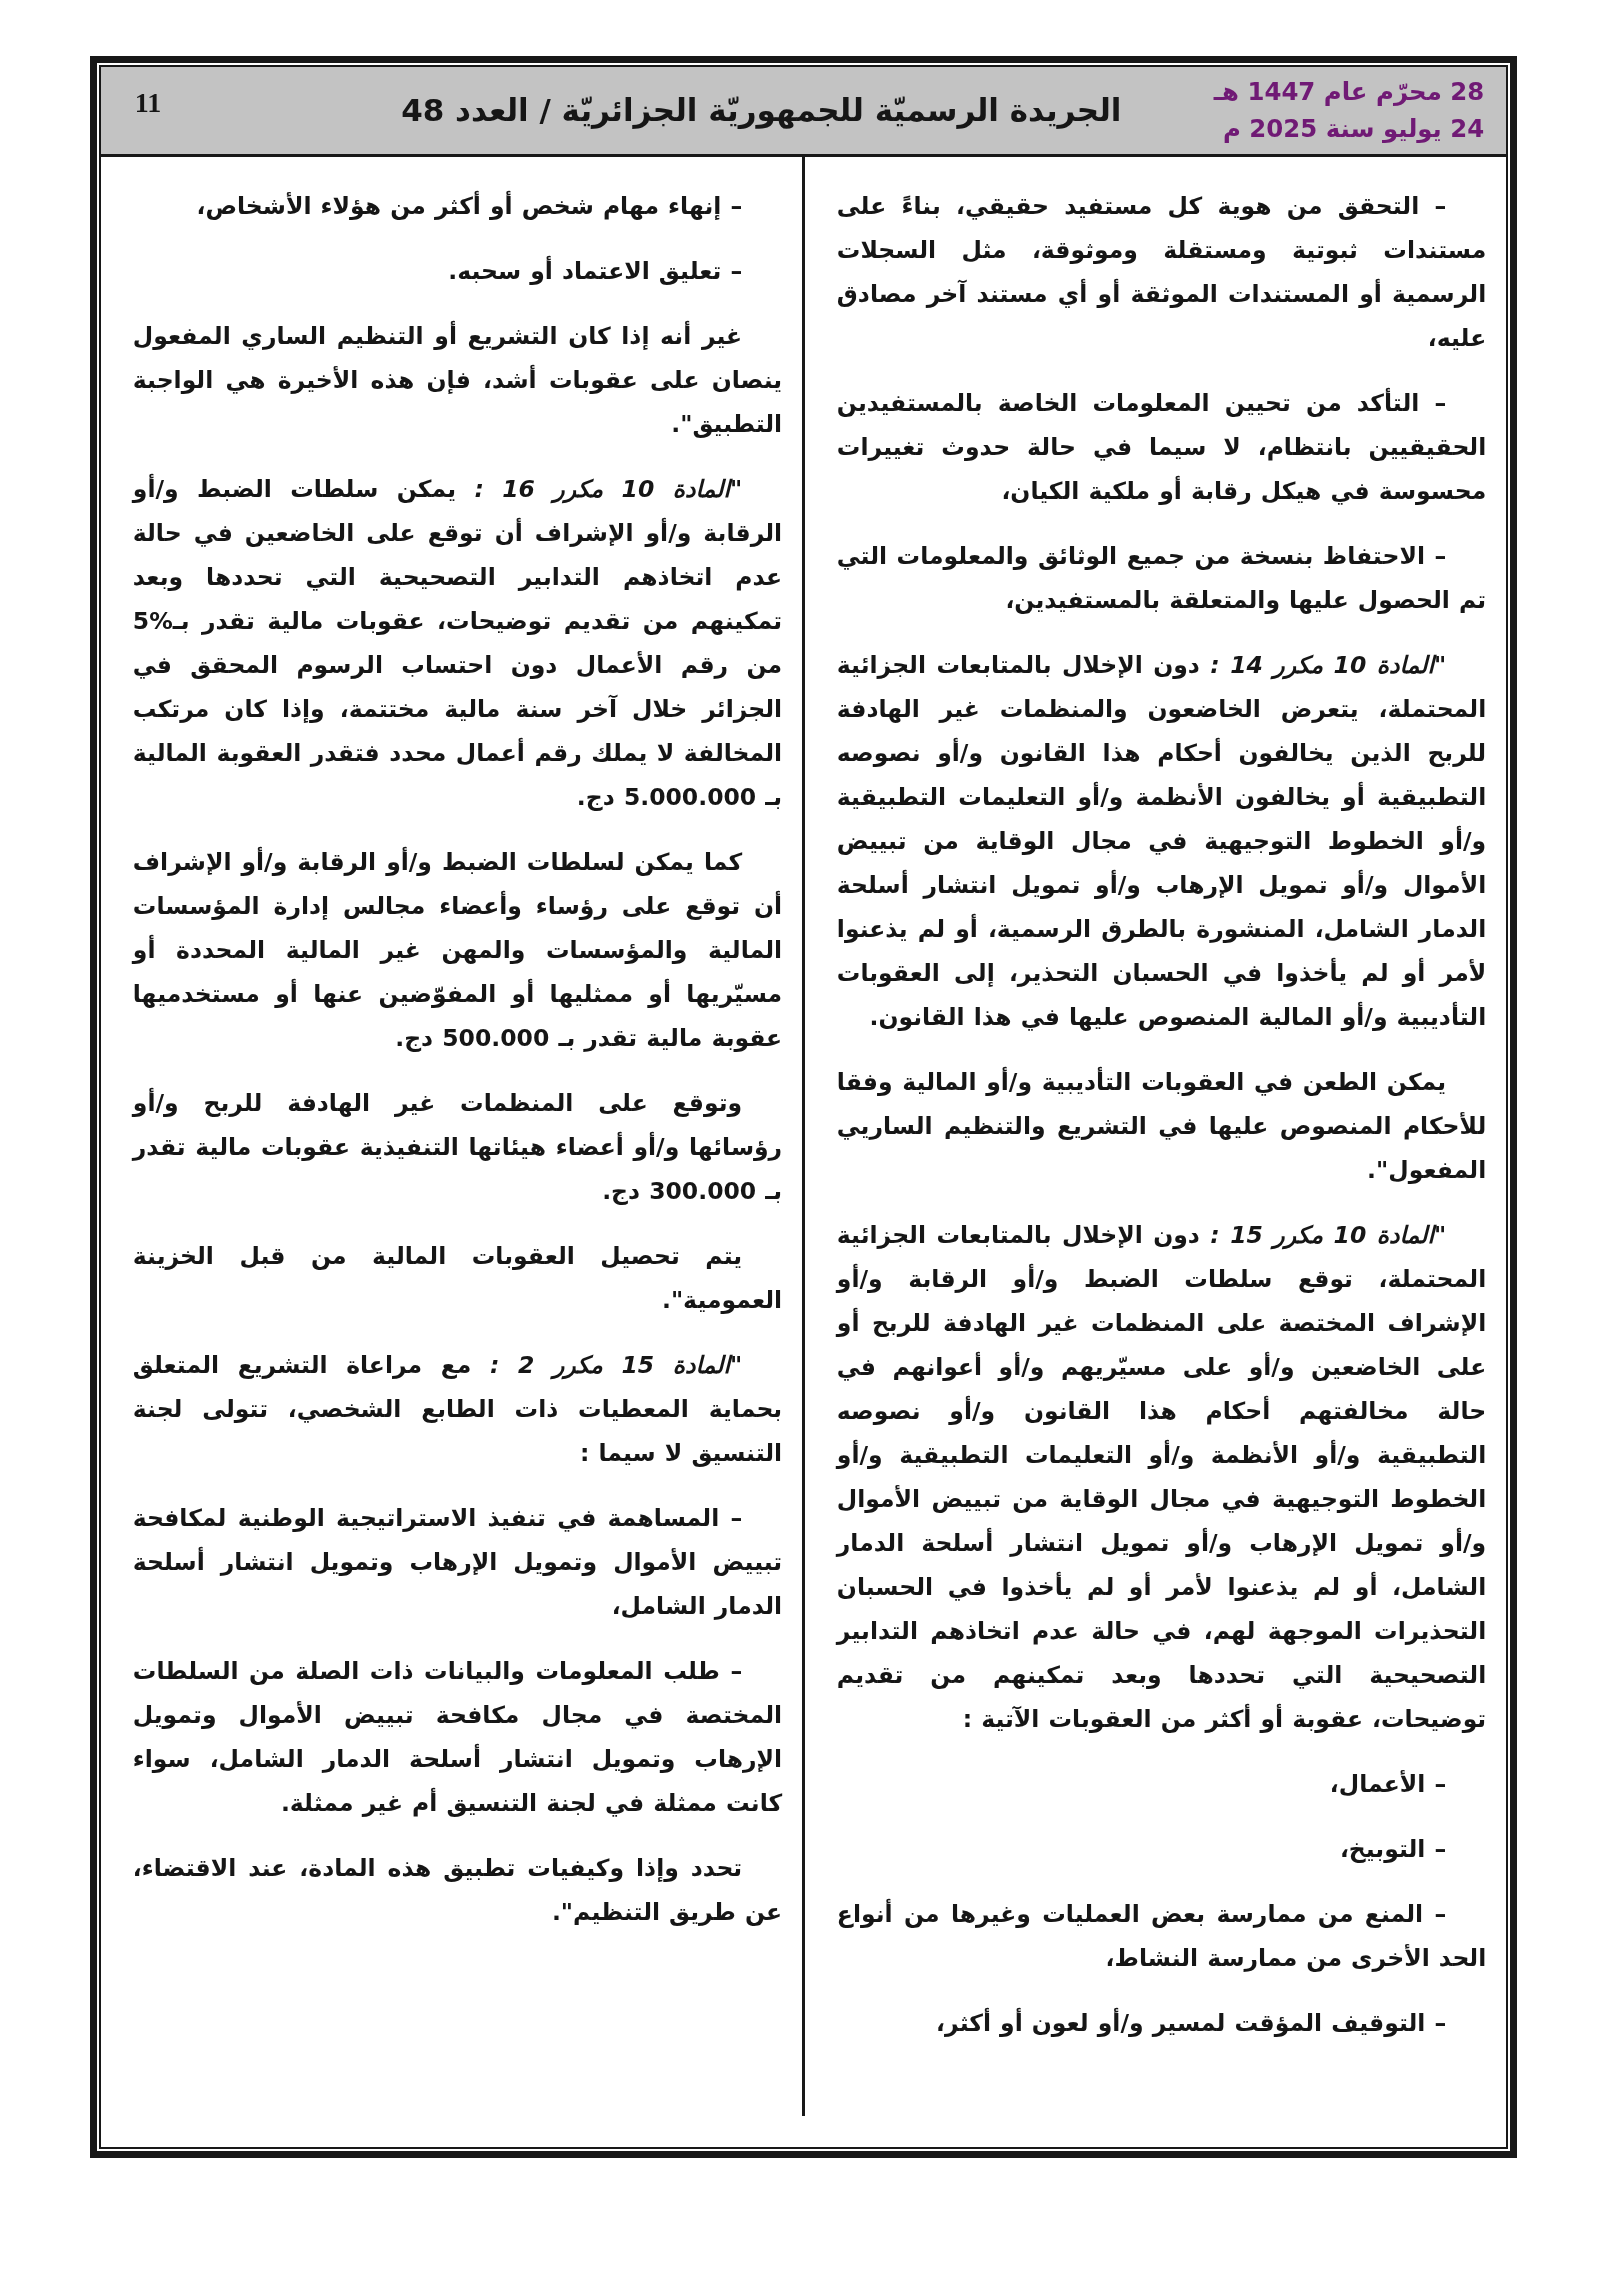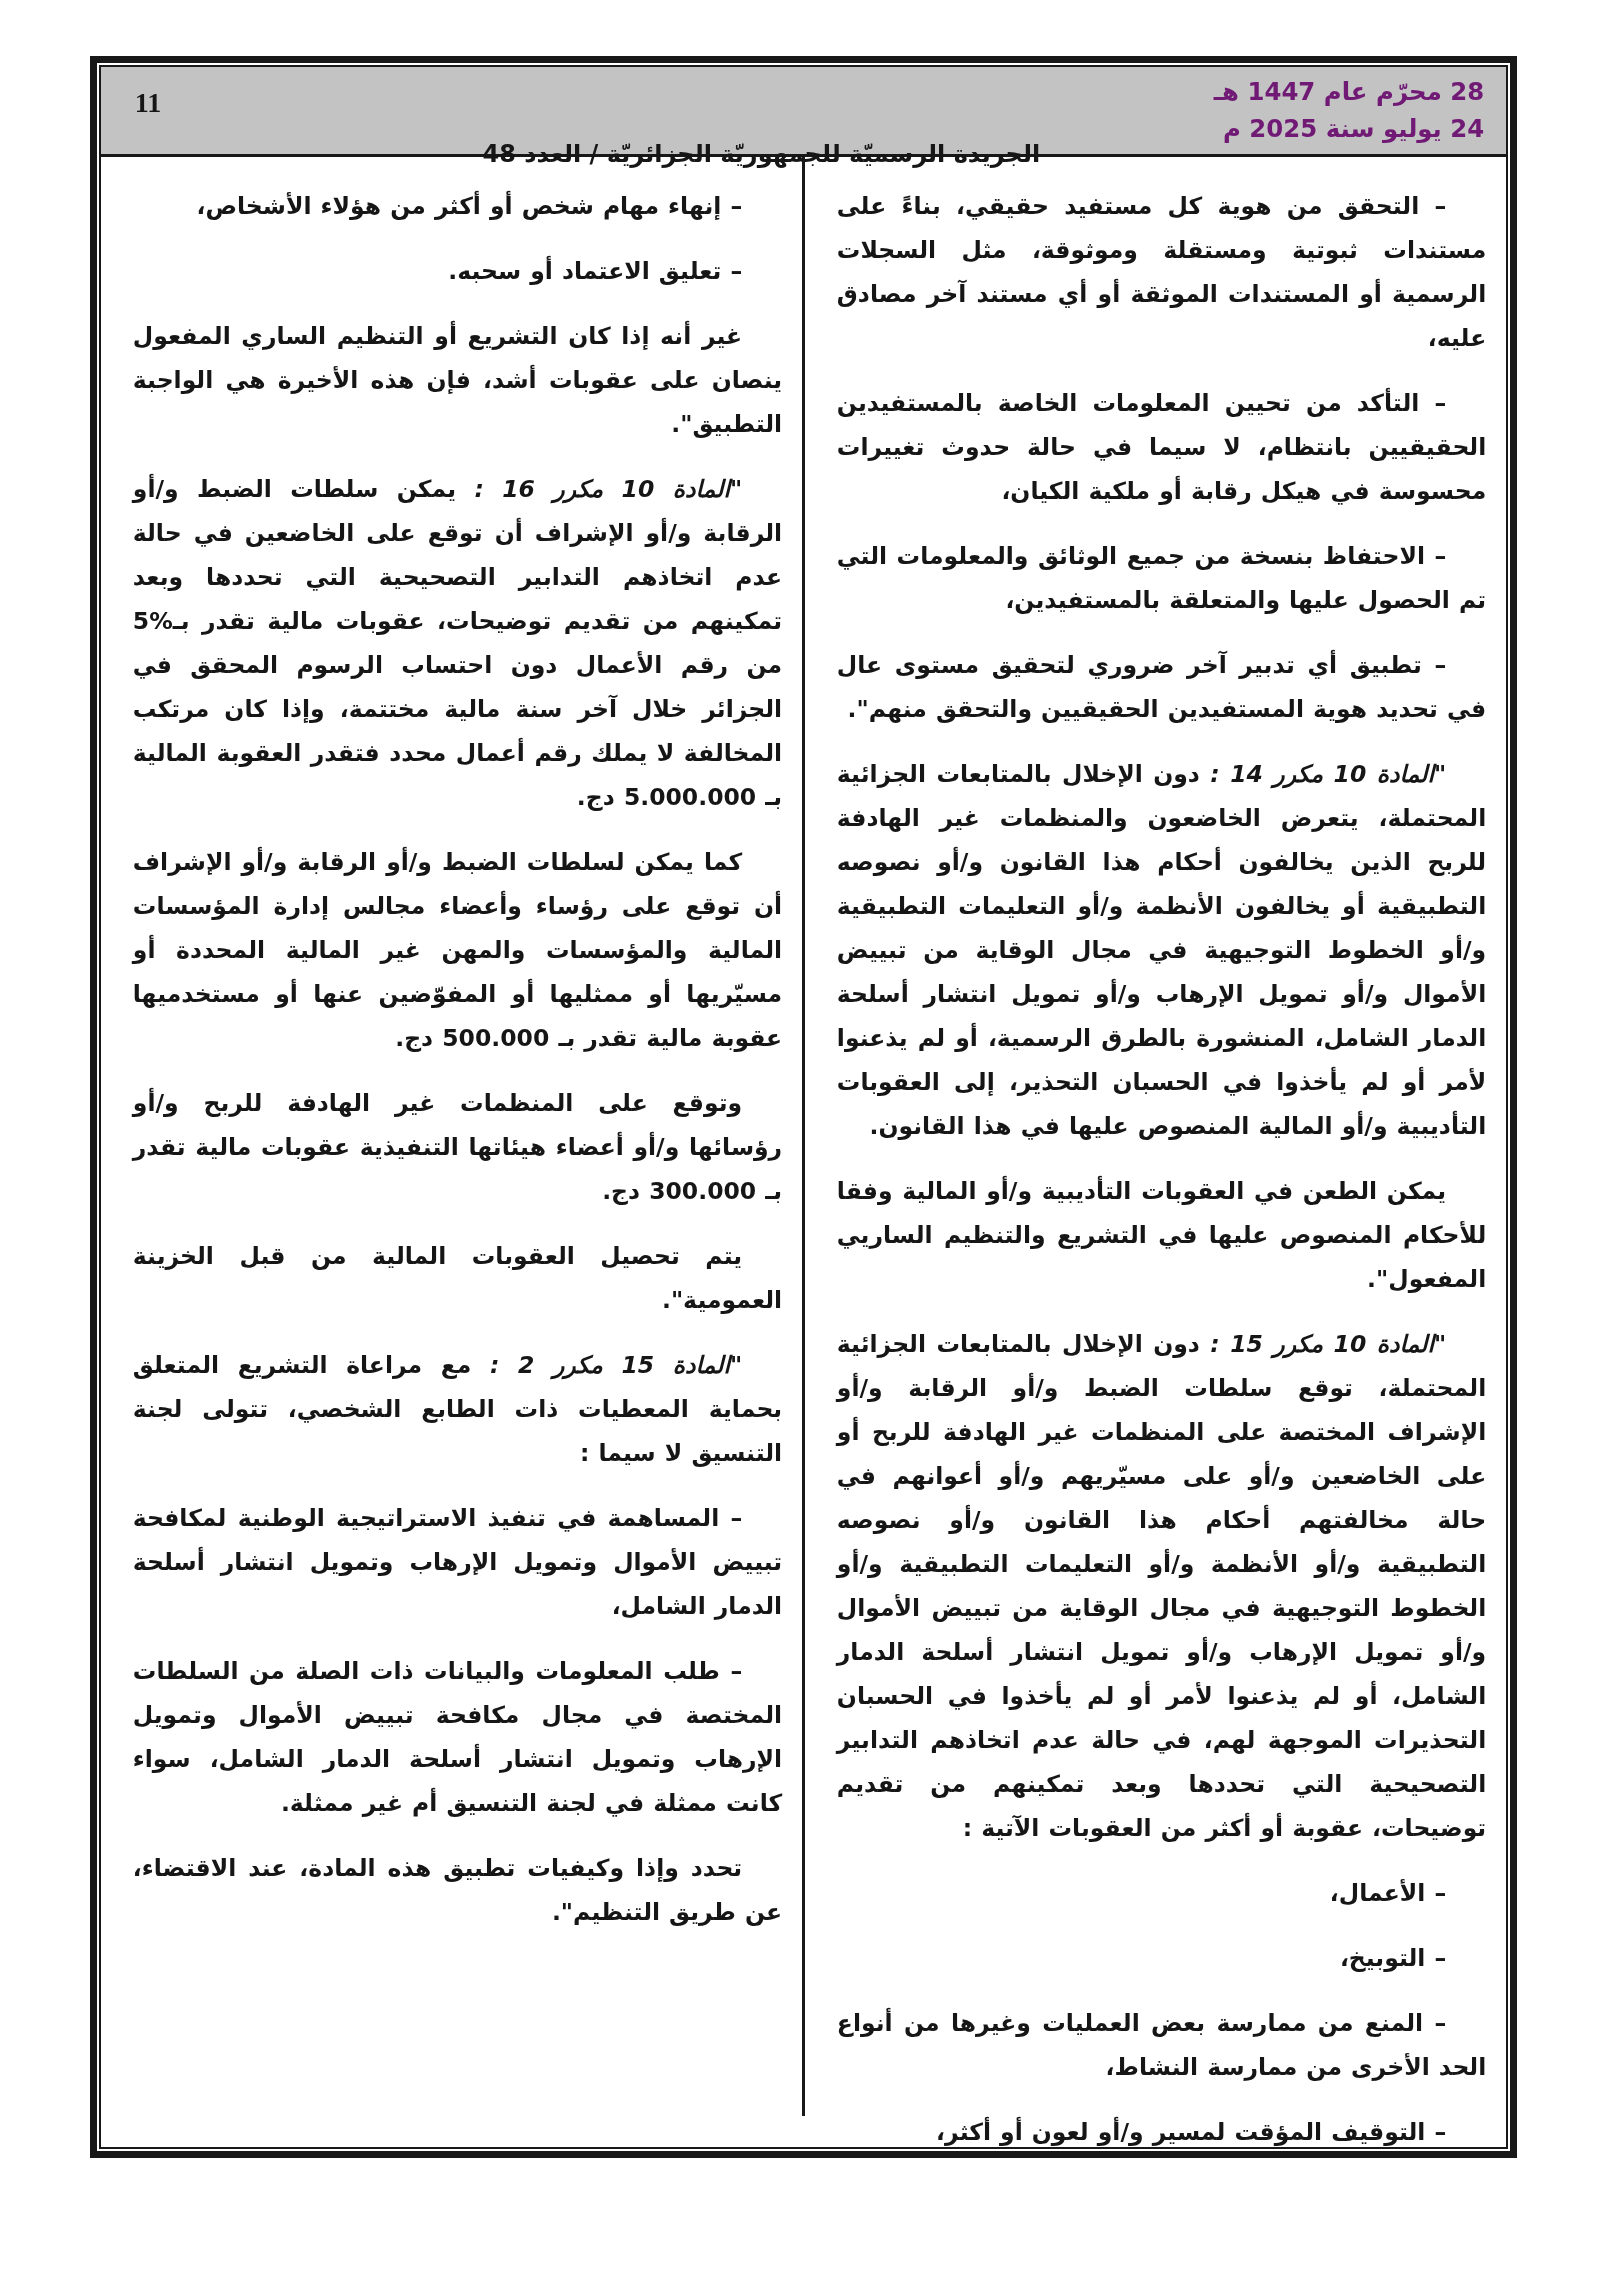--- a/index.html
+++ b/index.html
@@ -51,24 +51,23 @@
     line-height: 37px;
     color: #701a75;
     white-space: nowrap;
   }
   .journal-title {
     position: absolute;
     top: 50%;
     left: 47%;
     transform: translate(-50%, -50%);
     font-weight: 700;
-    font-size: 24px;
+    font-size: 31px;
     color: #161616;
     white-space: nowrap;
-    margin-top: 44px;
   }
   .page-number {
     position: absolute;
     top: 20px;
     left: 34px;
     font-family: Liberation Serif, serif;
     font-weight: 700;
     font-size: 28px;
     color: #161616;
   }
@@ -121,21 +120,20 @@
         <div class="journal-title">الجريدة الرسميّة للجمهوريّة الجزائريّة / العدد 48</div>
         <div class="page-number">11</div>
       </div>
 
       <div class="body-area">
 
         <div class="col">
           <p class="para"><span class="art-head"></span><span>– التحقق من هوية كل مستفيد حقيقي، بناءً على مستندات ثبوتية ومستقلة وموثوقة، مثل السجلات الرسمية أو المستندات الموثقة أو أي مستند آخر مصادق عليه،</span></p>
           <p class="para"><span class="art-head"></span><span>– التأكد من تحيين المعلومات الخاصة بالمستفيدين الحقيقيين بانتظام، لا سيما في حالة حدوث تغييرات محسوسة في هيكل رقابة أو ملكية الكيان،</span></p>
           <p class="para"><span class="art-head"></span><span>– الاحتفاظ بنسخة من جميع الوثائق والمعلومات التي تم الحصول عليها والمتعلقة بالمستفيدين،</span></p>
-          <p class="para"><span class="art-head"></span><span>– تطبيق أي تدبير آخر ضروري لتحقيق مستوى عال في تحديد هوية المستفيدين الحقيقيين والتحقق منهم".</span></p>
           <p class="para"><span class="art-head">"المادة 10 مكرر 14 : </span><span>دون الإخلال بالمتابعات الجزائية المحتملة، يتعرض الخاضعون والمنظمات غير الهادفة للربح الذين يخالفون أحكام هذا القانون و/أو نصوصه التطبيقية أو يخالفون الأنظمة و/أو التعليمات التطبيقية و/أو الخطوط التوجيهية في مجال الوقاية من تبييض الأموال و/أو تمويل الإرهاب و/أو تمويل انتشار أسلحة الدمار الشامل، المنشورة بالطرق الرسمية، أو لم يذعنوا لأمر أو لم يأخذوا في الحسبان التحذير، إلى العقوبات التأديبية و/أو المالية المنصوص عليها في هذا القانون.</span></p>
           <p class="para"><span class="art-head"></span><span>يمكن الطعن في العقوبات التأديبية و/أو المالية وفقا للأحكام المنصوص عليها في التشريع والتنظيم الساريي المفعول".</span></p>
           <p class="para"><span class="art-head">"المادة 10 مكرر 15 : </span><span>دون الإخلال بالمتابعات الجزائية المحتملة، توقع سلطات الضبط و/أو الرقابة و/أو الإشراف المختصة على المنظمات غير الهادفة للربح أو على الخاضعين و/أو على مسيّريهم و/أو أعوانهم في حالة مخالفتهم أحكام هذا القانون و/أو نصوصه التطبيقية و/أو الأنظمة و/أو التعليمات التطبيقية و/أو الخطوط التوجيهية في مجال الوقاية من تبييض الأموال و/أو تمويل الإرهاب و/أو تمويل انتشار أسلحة الدمار الشامل، أو لم يذعنوا لأمر أو لم يأخذوا في الحسبان التحذيرات الموجهة لهم، في حالة عدم اتخاذهم التدابير التصحيحية التي تحددها وبعد تمكينهم من تقديم توضيحات، عقوبة أو أكثر من العقوبات الآتية :</span></p>
           <p class="para"><span class="art-head"></span><span>– الأعمال،</span></p>
           <p class="para"><span class="art-head"></span><span>– التوبيخ،</span></p>
           <p class="para"><span class="art-head"></span><span>– المنع من ممارسة بعض العمليات وغيرها من أنواع الحد الأخرى من ممارسة النشاط،</span></p>
           <p class="para"><span class="art-head"></span><span>– التوقيف المؤقت لمسير و/أو لعون أو أكثر،</span></p>
         </div>
 
         <div class="divider"></div>

